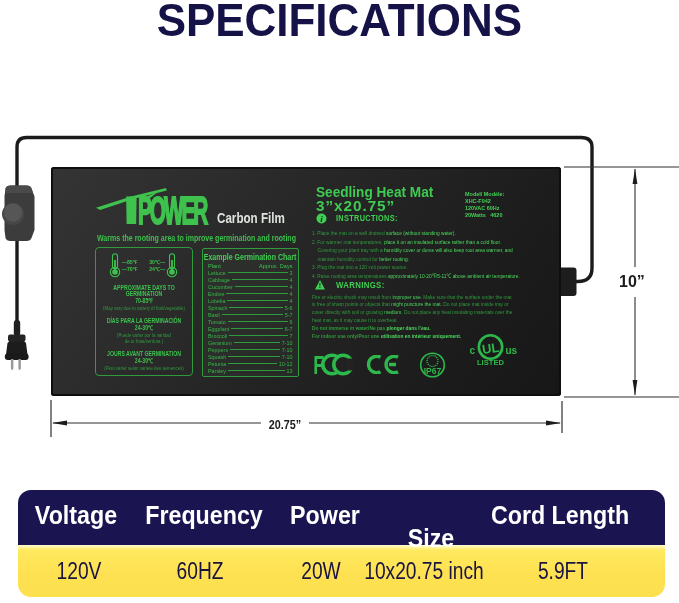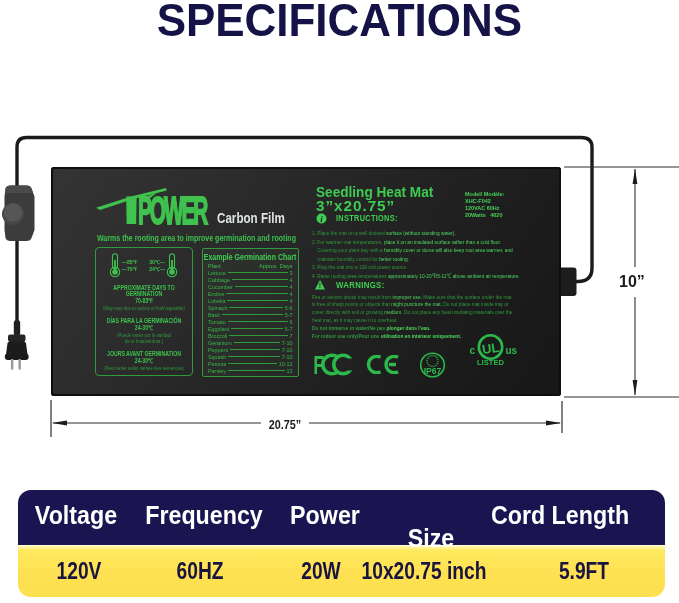--- a/index.html
+++ b/index.html
@@ -63,21 +63,21 @@
 
   
   #spec{left:18px;top:490px;width:647px;height:107px;border-radius:13px;overflow:hidden;}
   #spech{position:absolute;left:0;top:0;width:100%;height:55px;background:#1a1450;}
   #specv{position:absolute;left:0;top:55px;width:100%;height:52px;
          background:linear-gradient(180deg,#fffbd0 0%,#ffe95e 10%,#fee152 55%,#fce04e 100%);}
   .hcell{position:absolute;top:503px;transform:translateX(-50%);color:#fff;
          font-size:25px;line-height:25.5px;font-weight:bold;white-space:nowrap;}
   .hcell span{display:inline-block;transform:scaleX(0.93);}
   .vcell{position:absolute;top:559.5px;transform:translateX(-50%);color:#19143f;
-         font-size:23px;line-height:23px;font-weight:bold;white-space:nowrap;}
+         font-size:23px;line-height:23px;font-weight:normal;white-space:nowrap;}
   .vcell span{display:inline-block;transform:scaleX(0.835);}
 </style>
 </head>
 <body>
 <div class="abs" id="title"><span>SPECIFICATIONS</span></div>
 
 <svg class="abs" style="left:0;top:0" width="679" height="603" viewBox="0 0 679 603">
 
   <path d="M 17 190 L 17 147 Q 17 137.5 26.5 137.5 L 581 137.5 Q 592 137.5 592 147 L 592 268 Q 592 281.5 578 281.5 L 573 281.5" fill="none" stroke="#1b1b1b" stroke-width="3.4"></path>
   <path d="M 17 238 L 17 326" fill="none" stroke="#1b1b1b" stroke-width="3.4"></path>
@@ -302,13 +302,13 @@
 </div>
 <div class="hcell" style="left:76px;"><span>Voltage</span></div>
 <div class="hcell" style="left:203.5px;"><span>Frequency</span></div>
 <div class="hcell" style="left:324.5px;"><span>Power</span></div>
 <div class="hcell" style="left:430.5px;margin-top:23px;"><span>Size</span></div>
 <div class="hcell" style="left:560px;"><span>Cord Length</span></div>
 <div class="vcell" style="left:79px;"><span>120V</span></div>
 <div class="vcell" style="left:200px;"><span>60HZ</span></div>
 <div class="vcell" style="left:320.5px;text-align:right;"><span>20W</span></div>
 <div class="vcell" style="left:424px;"><span>10x20.75 inch</span></div>
-<div class="vcell" style="left:584px;"><span>5.9FT</span></div>
+<div class="vcell" style="left:563px;"><span>5.9FT</span></div>
 
 </body></html>

